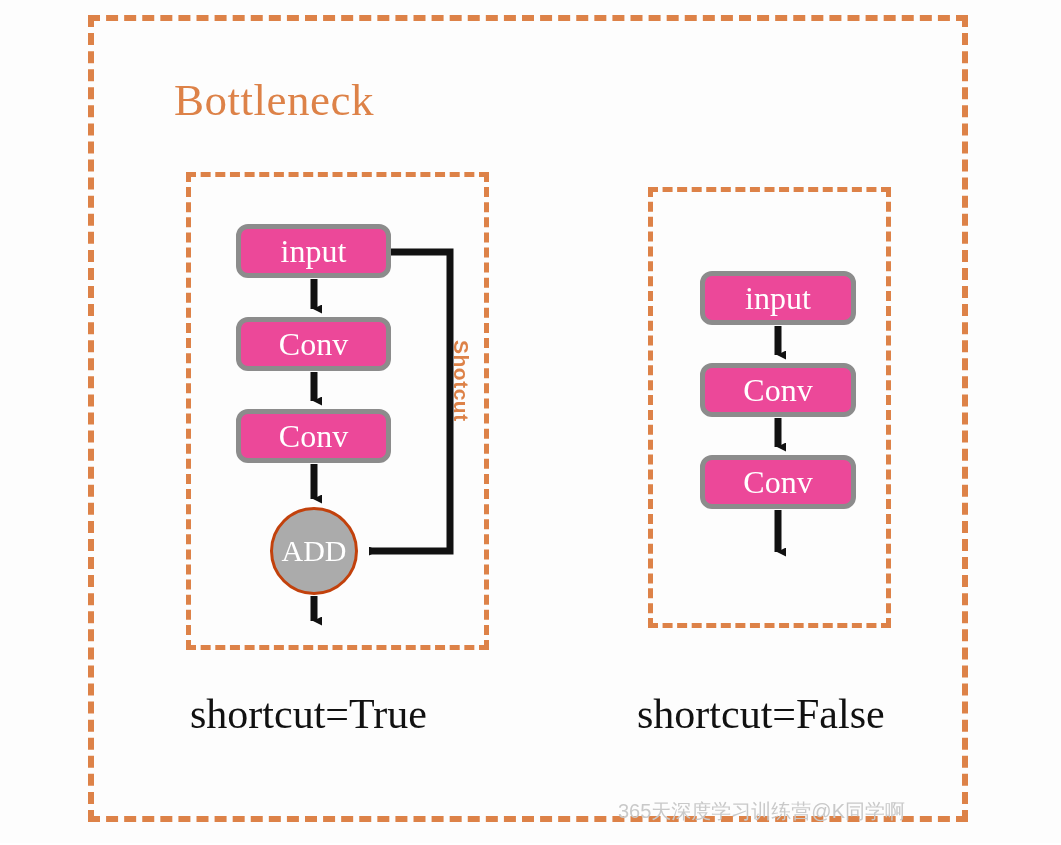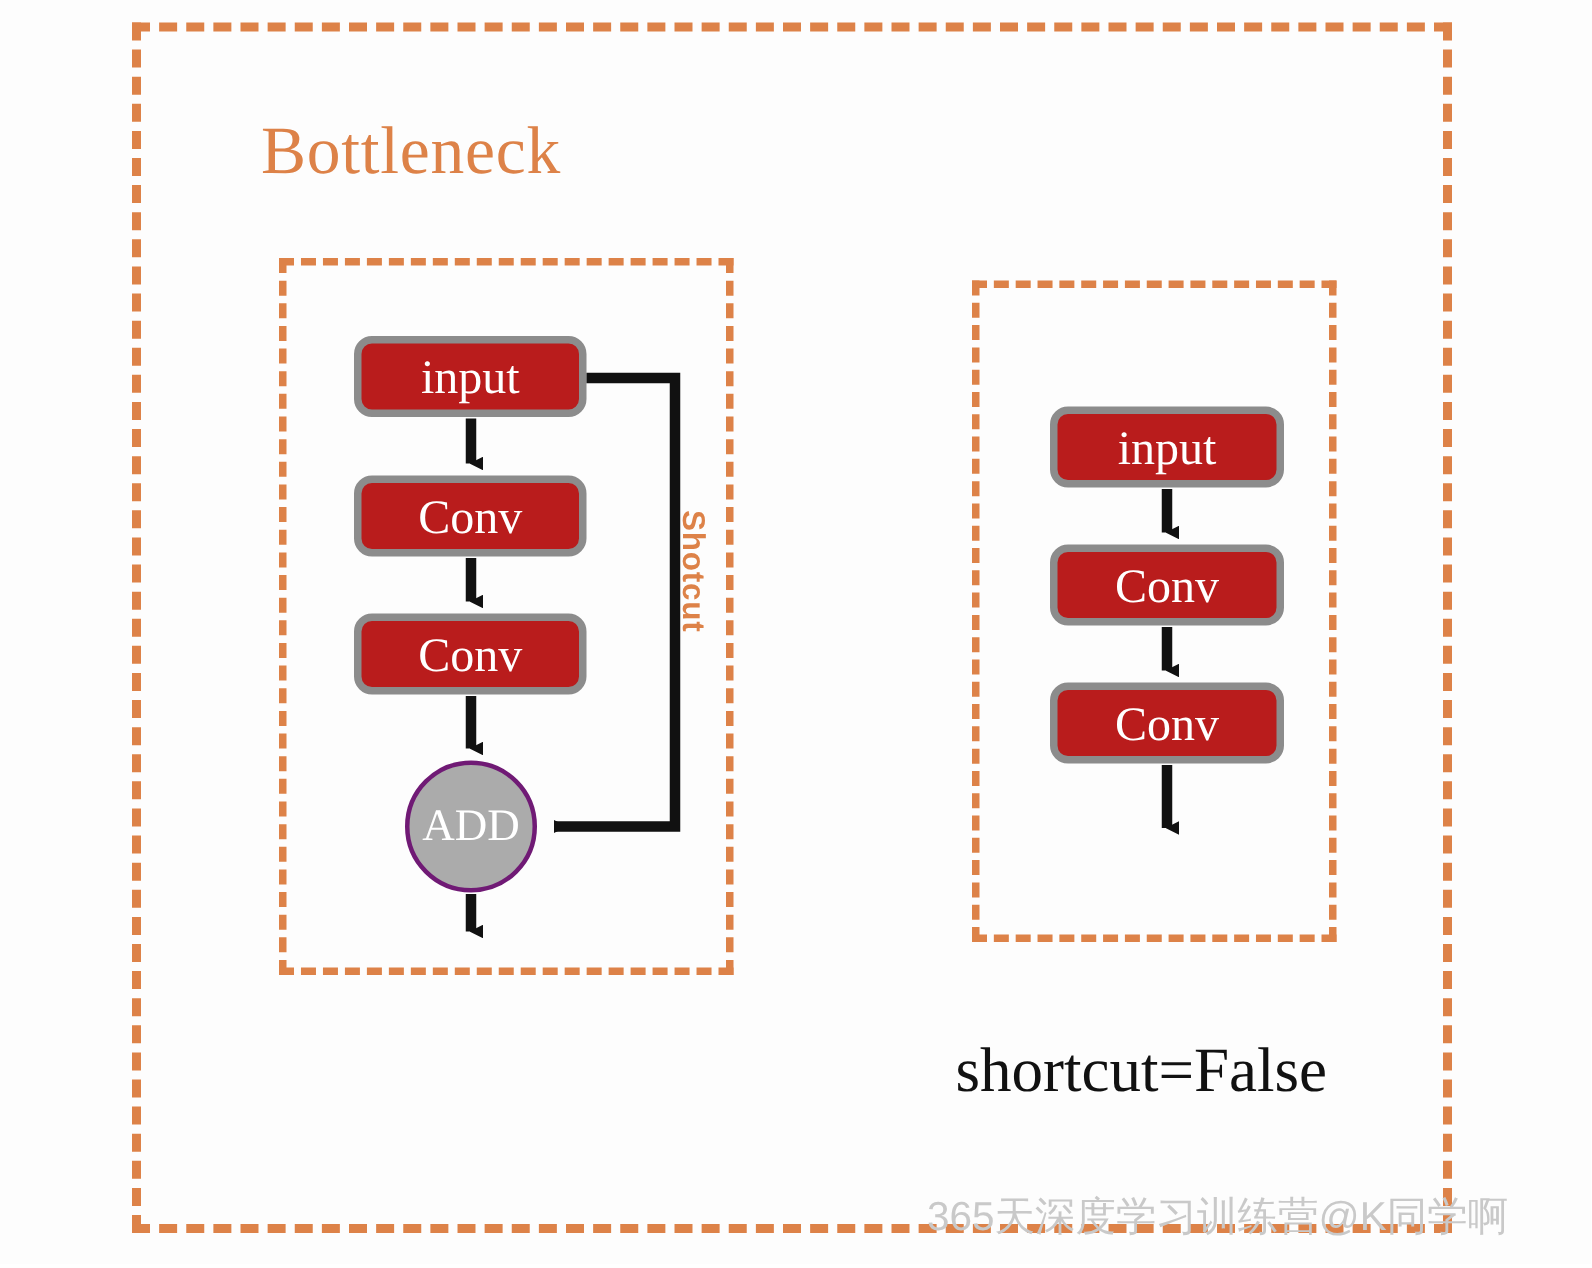--- a/index.html
+++ b/index.html
@@ -48,21 +48,21 @@
     border: 5px dashed #DD8248;
     background: transparent;
   }
   #group-true-frame  { left: 186px; top: 172px; width: 303px; height: 478px; }
   #group-false-frame { left: 648px; top: 187px; width: 243px; height: 441px; }
 
   
   .node {
     position: absolute;
     box-sizing: border-box;
-    background: #b91c1c;
+    background: #ec4899;
     border: 5px solid #8C8C8C;
     border-radius: 12px;
     color: #ffffff;
     font-family: "Liberation Serif", serif;
     display: flex;
     align-items: center;
     justify-content: center;
     line-height: 1;
     white-space: nowrap;
   }
@@ -81,21 +81,21 @@
   
   #node-add {
     position: absolute;
     left: 270px;
     top: 507px;
     width: 88px;
     height: 88px;
     box-sizing: border-box;
     border-radius: 50%;
     background: #ABABAB;
-    border: 3px solid #701a75;
+    border: 3px solid #c2410c;
     color: #ffffff;
     font-family: "Liberation Serif", serif;
     font-size: 30px;
     display: flex;
     align-items: center;
     justify-content: center;
     line-height: 1;
     white-space: nowrap;
   }
 
@@ -137,21 +137,21 @@
   }
   #caption-true  { left: 190px; top: 690px; }
   #caption-false { left: 625px; top: 690px; margin-left: 12px; }
 
   
   #watermark-course {
     position: absolute;
     left: 618px;
     top: 794px;
     font-family: "Liberation Sans", sans-serif;
-    font-size: 27px;
+    font-size: 20px;
     line-height: 34px;
     color: #C9C9C9;
     white-space: nowrap;
   }
   #watermark-csdn {
     position: absolute;
     left: 873px;
     top: 818px;
     font-family: "Liberation Sans", sans-serif;
     font-size: 21px;
@@ -223,19 +223,20 @@
 
     <path d="M 391 252 L 450 252 L 450 551 L 370 551" fill="none" stroke="#111111" stroke-width="7" stroke-linejoin="miter" marker-end="url(#ah-left)"></path>
 
     <line x1="778" y1="326" x2="778" y2="355" stroke="#111111" stroke-width="7" marker-end="url(#ah-down)"></line>
 
     <line x1="778" y1="418" x2="778" y2="447" stroke="#111111" stroke-width="7" marker-end="url(#ah-down)"></line>
 
     <line x1="778" y1="510" x2="778" y2="552" stroke="#111111" stroke-width="7" marker-end="url(#ah-down)"></line>
   </svg>
 
+  <div id="caption-true" class="caption">shortcut=True</div>
 
   <div id="caption-false" class="caption">shortcut=False</div>
 
   <div id="watermark-course">365天深度学习训练营@K同学啊</div>
 
 
 </div>
 
 </body></html>

